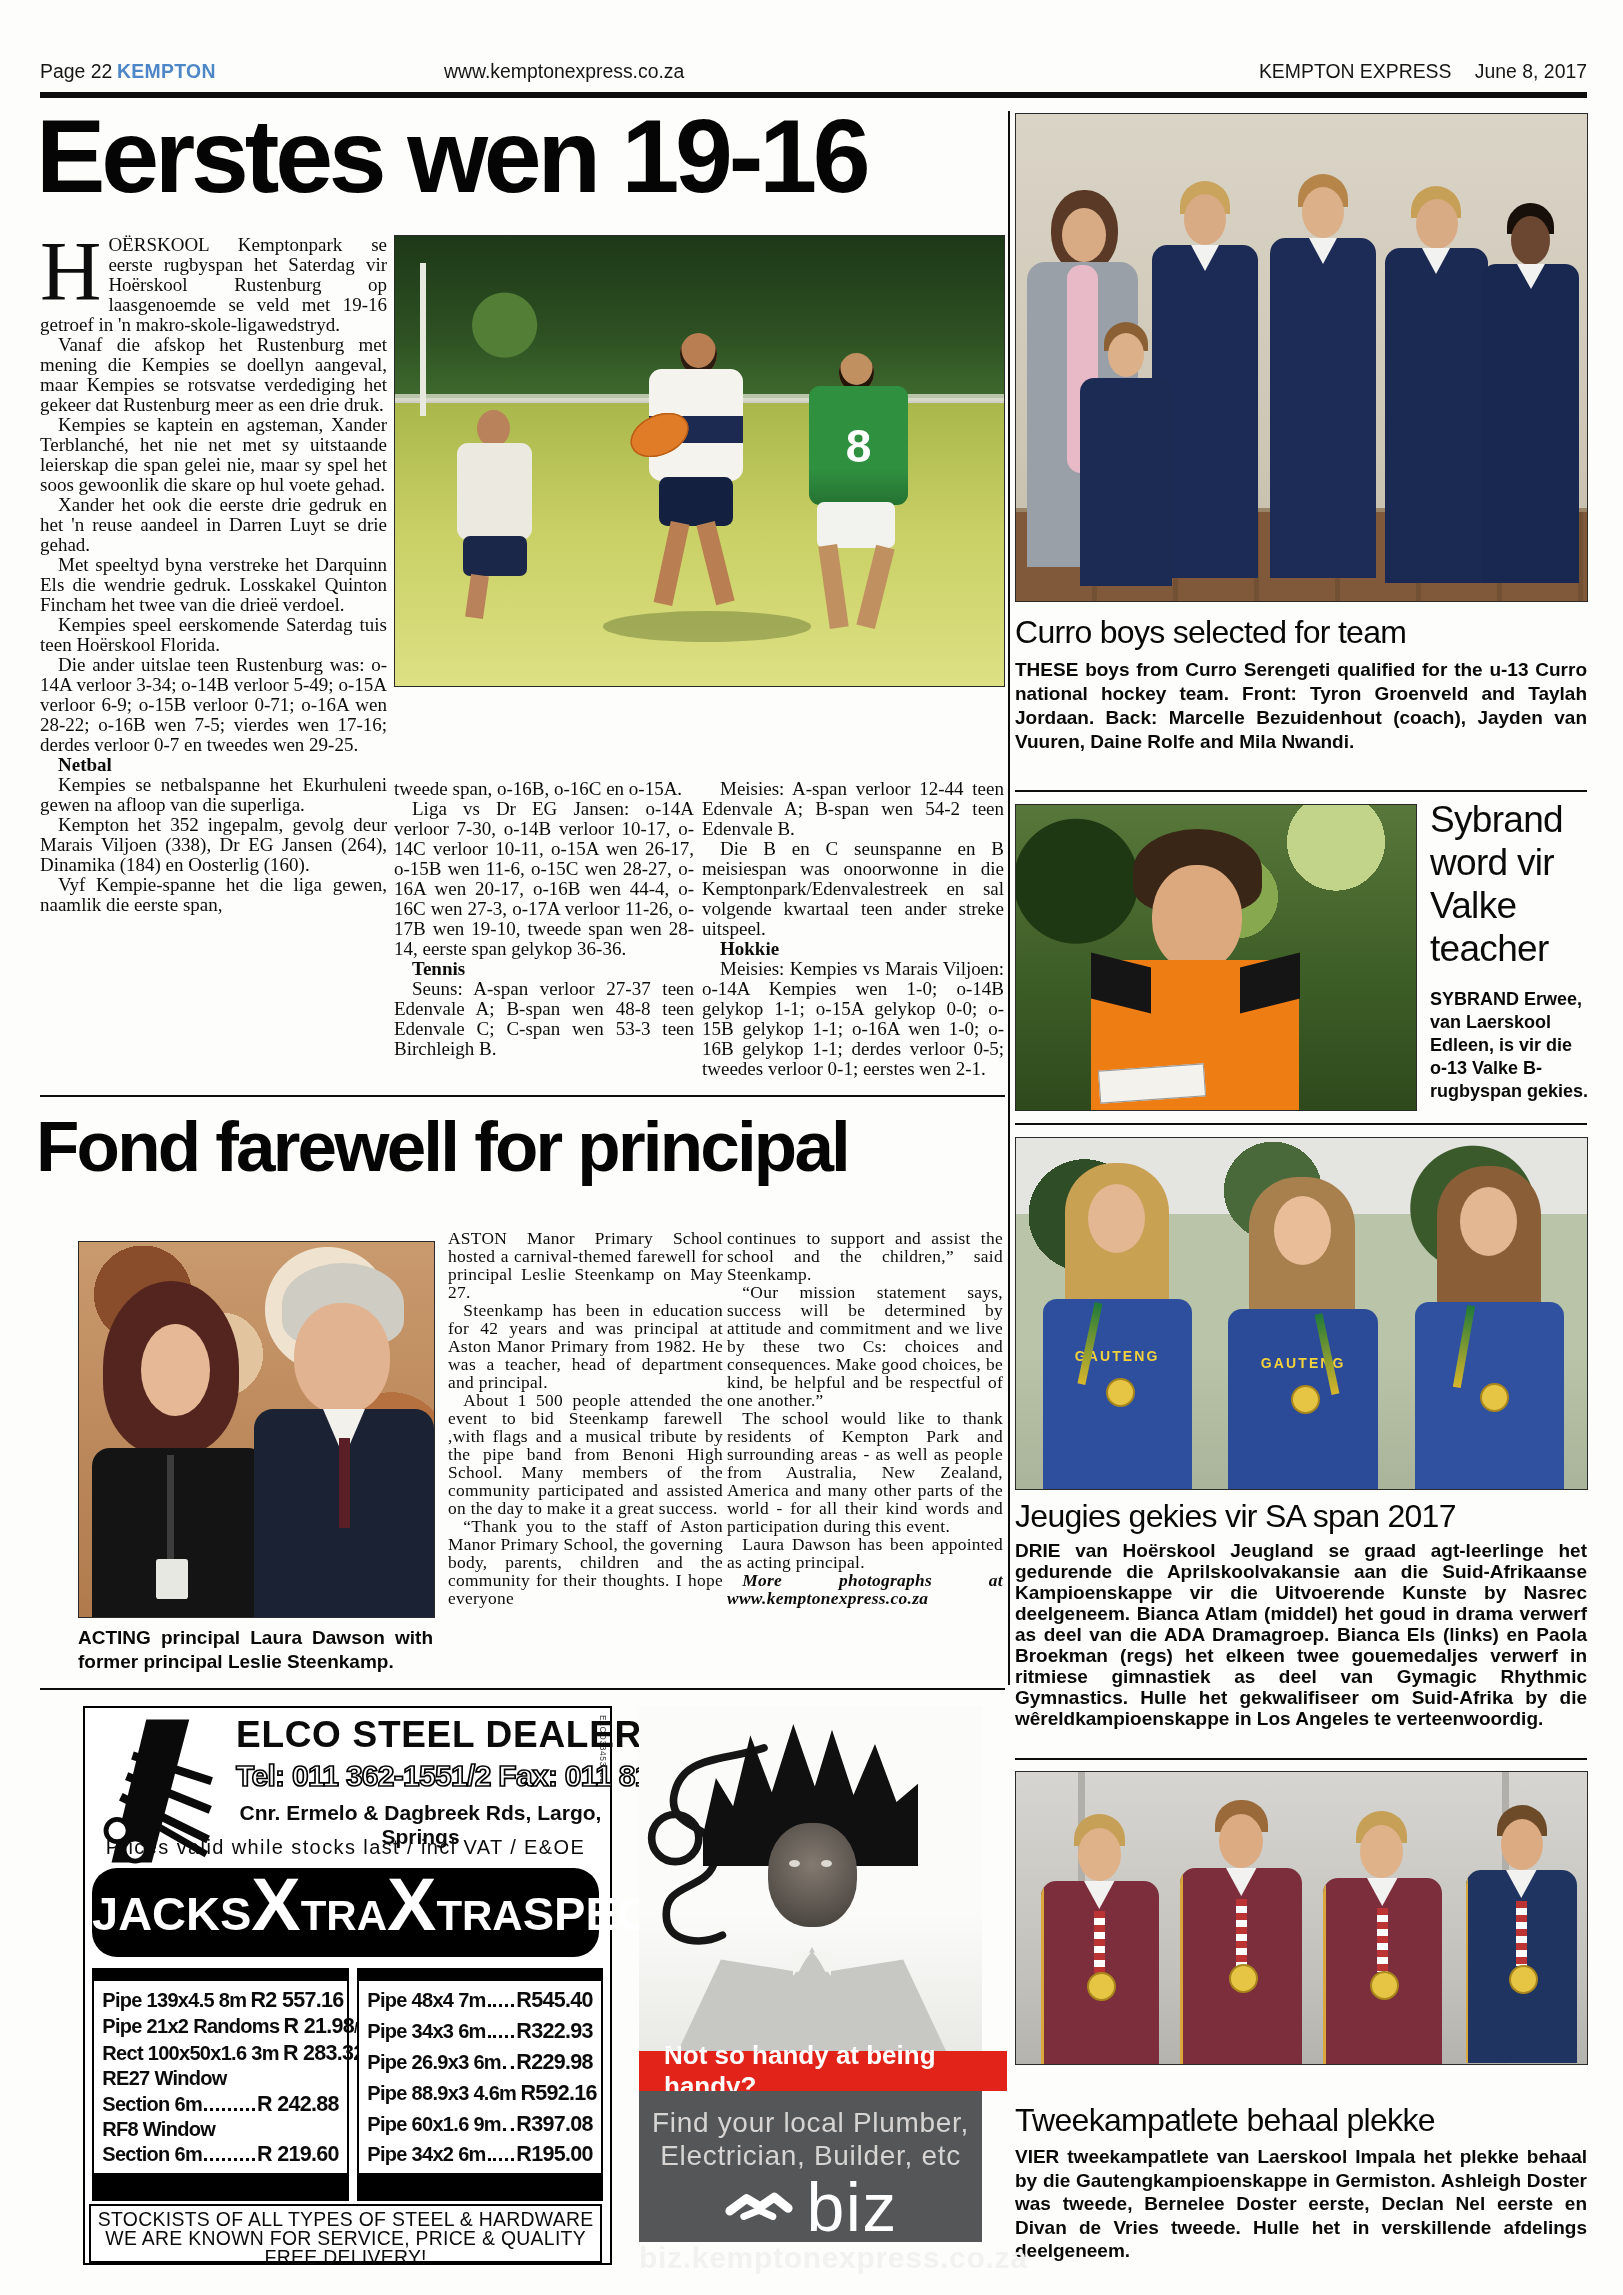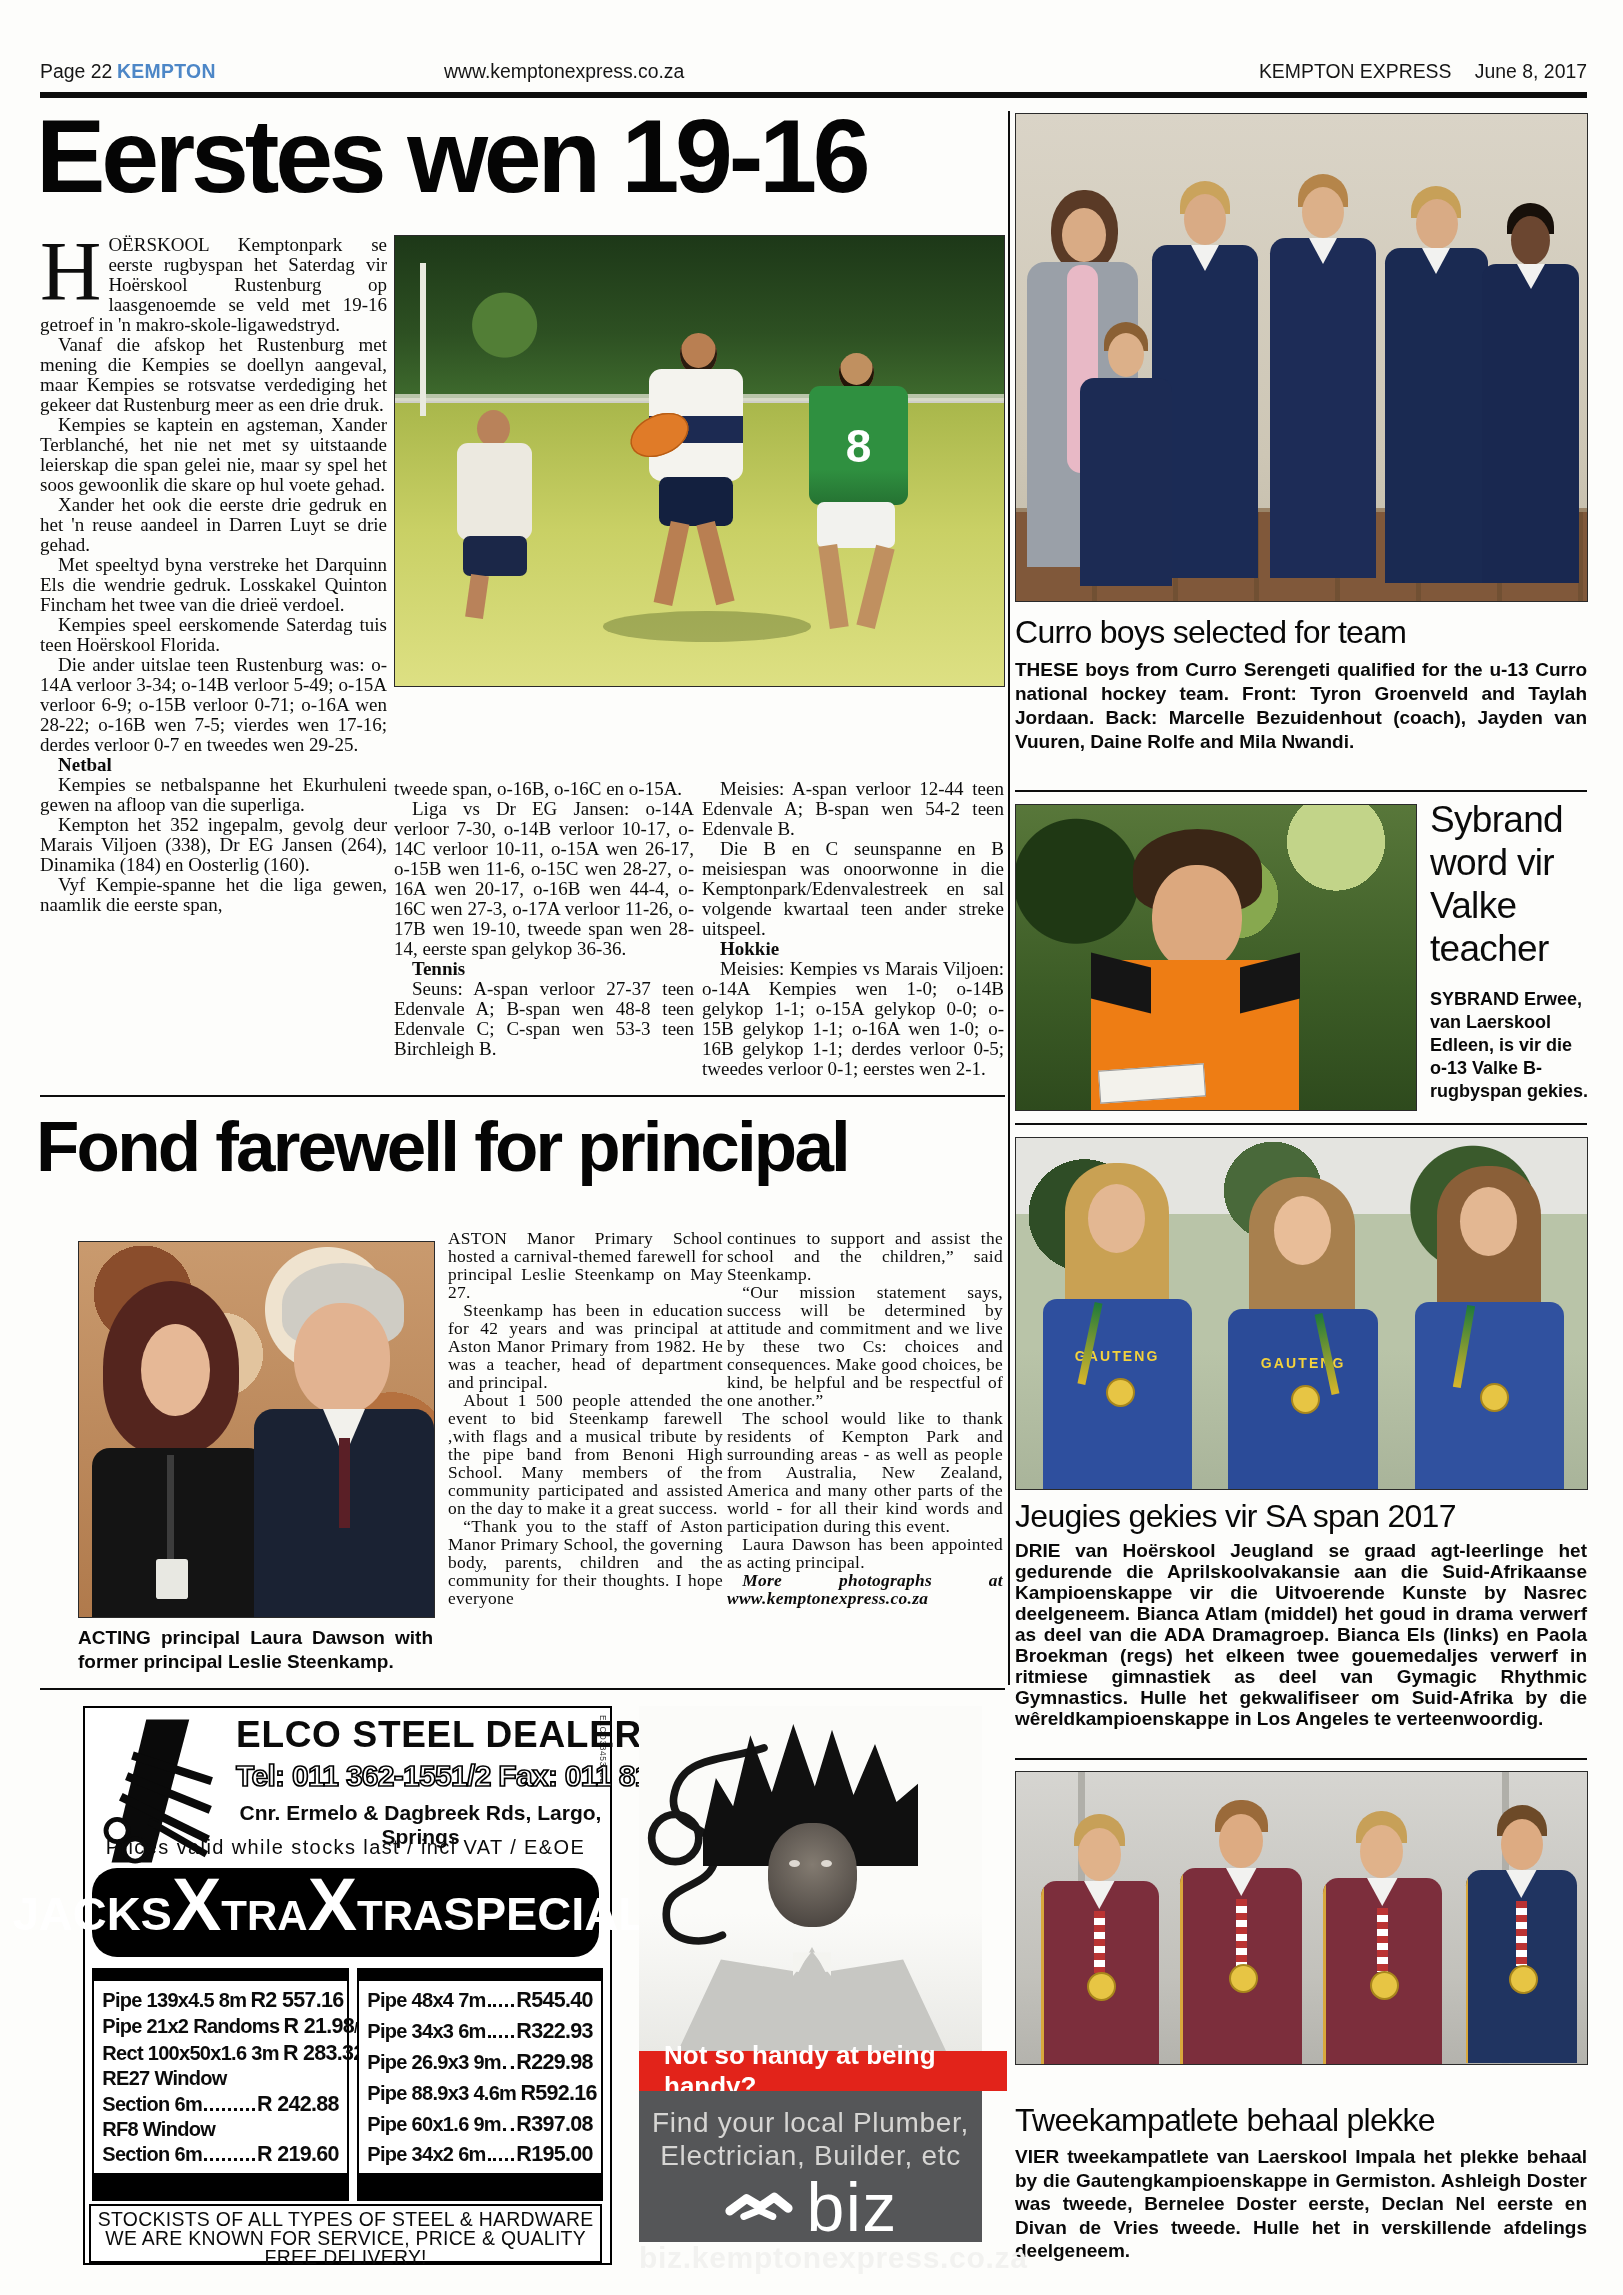--- a/index.html
+++ b/index.html
@@ -26,21 +26,21 @@
   .fw-col{font-family:"Liberation Serif","DejaVu Serif",serif;font-size:17.4px;line-height:18px;letter-spacing:0.3px;text-align:justify;}
   .fw-col p{margin:0;text-indent:15.3px;}
   .fw-col p.first{text-indent:0;}
   .fw-more{font-style:italic;font-weight:700;}
   
   .elco{border:2.1px solid #000;background:#fff;}
   .elco-title{font-weight:700;font-size:37px;letter-spacing:0.7px;white-space:nowrap;}
   .elco-tel{font-weight:700;font-size:30px;letter-spacing:-0.7px;color:#fff;-webkit-text-stroke:1.7px #000;white-space:nowrap;}
   .elco-addr{font-weight:700;font-size:21px;}
   .elco-terms{font-size:20px;letter-spacing:1.4px;}
-  .jacks{background:#000;border-radius:25px;color:#fff;display:flex;align-items:baseline;justify-content:center;gap:0;}
+  .jacks{background:#000;border-radius:25px;color:#fff;display:flex;align-items:baseline;gap:0;}
   .bw{font-weight:700;font-size:47px;line-height:1;}
   .bx{font-weight:700;font-size:74px;line-height:1;}
   .bt{font-weight:700;font-size:42px;line-height:1;}
   .xtra{display:flex;align-items:baseline;}
   .panel{position:absolute;border:2.8px solid #000;background:#fff;display:flex;flex-direction:column;}
   .pbar{background:#000;width:100%;}
   .rows{flex:1;display:flex;flex-direction:column;justify-content:space-between;padding:7px 8.3px 5.6px 8.3px;}
   .prow{display:flex;align-items:baseline;}
   .pitem{font-weight:700;font-size:20px;letter-spacing:-0.7px;white-space:nowrap;}
   .pdots{flex:1;border-bottom:3.5px dotted #0a0a0a;margin:0 2.1px 4.2px 2.1px;}
@@ -398,21 +398,21 @@
             <span class="pitem">Pipe 48x4 7m</span>
             <span class="pdots"></span>
             <span class="pprice">R545.40</span>
           </div>
         <div class="prow">
             <span class="pitem">Pipe 34x3 6m</span>
             <span class="pdots"></span>
             <span class="pprice">R322.93</span>
           </div>
         <div class="prow">
-            <span class="pitem">Pipe 26.9x3 9m</span>
+            <span class="pitem">Pipe 26.9x3 6m</span>
             <span class="pdots"></span>
             <span class="pprice">R229.98</span>
           </div>
         <div class="prow">
             <span class="pitem">Pipe 88.9x3 4.6m</span>
             <span class="pdots"></span>
             <span class="pprice">R592.16</span>
           </div>
         <div class="prow">
             <span class="pitem">Pipe 60x1.6 9m</span>

